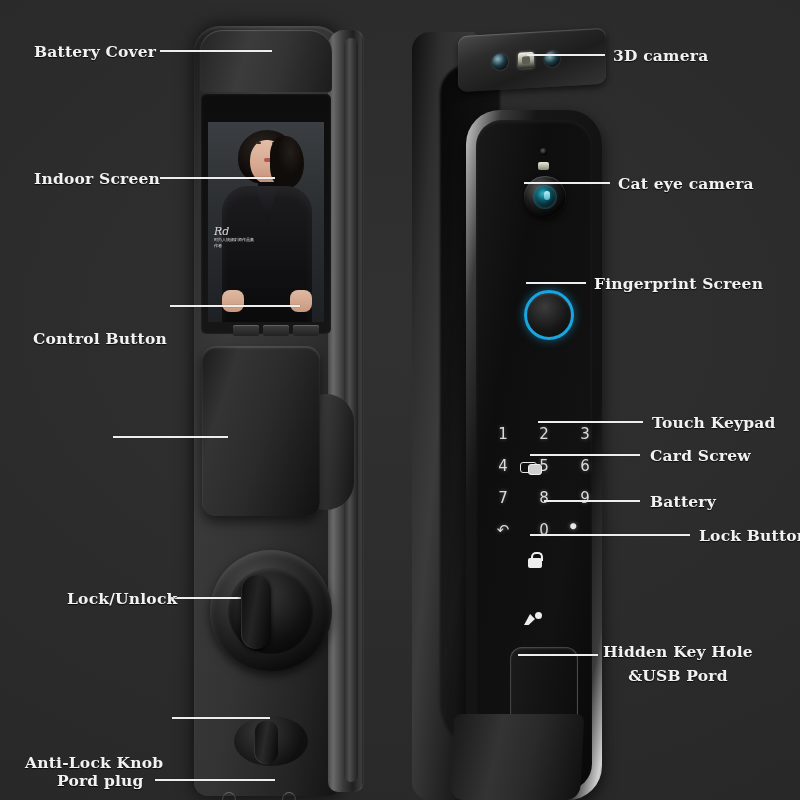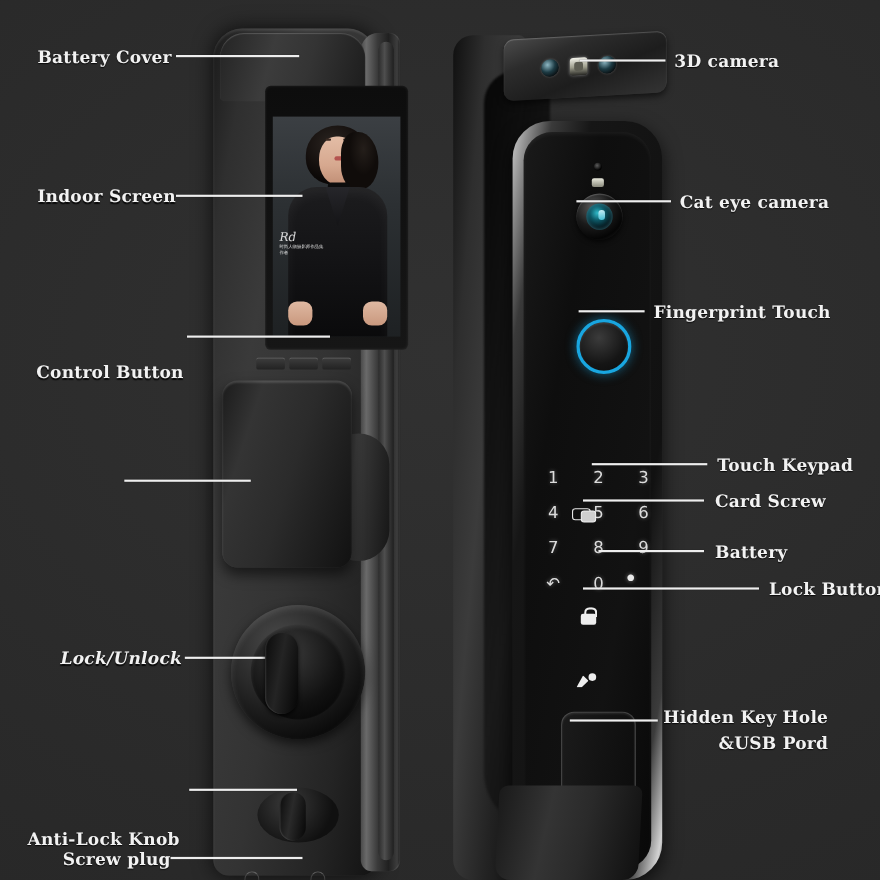--- a/index.html
+++ b/index.html
@@ -13,21 +13,21 @@
          background:
            radial-gradient(120% 90% at 50% 40%, #313131 0%, #2a2a2a 60%, #262626 100%);}
 
   
   .label{
     position:absolute;color:#f2f2f2;font-weight:bold;
     font-family:"DejaVu Serif", serif;
     font-size:15.5px;letter-spacing:.2px;white-space:nowrap;
     text-shadow:0 1px 1px rgba(0,0,0,.8);line-height:1.55;
   }
-  .label.right{text-align:right;}
+  .label.right{text-align:center;}
   .label.left{text-align:right;}
   .leader{position:absolute;height:2px;background:#eeeeee;box-shadow:0 0 1px rgba(0,0,0,.6);}
 
   
   .indoor{position:absolute;left:178px;top:26px;width:192px;height:774px;}
   .indoor .body{
     position:absolute;left:16px;top:0;width:148px;height:770px;
     border-radius:26px 26px 14px 14px;
     background:linear-gradient(100deg,#1b1b1b 0%,#2f2f2f 12%,#3a3a3a 30%,#333 55%,#242424 80%,#121212 100%);
     box-shadow:inset 0 2px 2px rgba(255,255,255,.10), 0 0 18px rgba(0,0,0,.7);
@@ -42,24 +42,23 @@
     position:absolute;left:166px;top:12px;width:14px;height:744px;border-radius:8px;
     background:linear-gradient(90deg,#2a2a2a,#555 40%,#1d1d1d 100%);
     opacity:.85;
   }
   .indoor .batt{
     position:absolute;left:22px;top:4px;width:132px;height:62px;border-radius:22px 22px 4px 4px;
     background:linear-gradient(105deg,#242424,#3c3c3c 35%,#343434 60%,#1c1c1c 100%);
     box-shadow:inset 0 1px 1px rgba(255,255,255,.18);
   }
   .screen-frame{
-    position:absolute;left:23px;top:52px;width:130px;height:240px;border-radius:5px;
+    position:absolute;left:23px;top:68px;width:130px;height:240px;border-radius:5px;
     background:linear-gradient(#0d0d0d,#161616);
     box-shadow:inset 0 0 3px rgba(255,255,255,.10);
-    margin-left:40px;
   }
   .screen{
     position:absolute;left:7px;top:28px;width:116px;height:200px;overflow:hidden;
     background:linear-gradient(#3b3f43,#2c3033 40%,#1e2123);
   }
   .screen .hair{position:absolute;left:30px;top:8px;width:58px;height:54px;border-radius:50% 50% 44% 44%;
     background:radial-gradient(60% 60% at 40% 32%,#2b2521,#15100e 70%,#0b0807);}
   .screen .face{position:absolute;left:42px;top:18px;width:34px;height:44px;border-radius:48% 48% 52% 52%;
     background:linear-gradient(#e3bda6,#d6a88f 60%,#c08e75);}
   .screen .eye{position:absolute;width:5px;height:2px;border-radius:2px;background:#3a2a22;top:20px;}
@@ -335,29 +334,29 @@
   <div class="leader" style="left:526px;top:282px;width:60px;"></div>
   <div class="leader" style="left:538px;top:421px;width:105px;"></div>
   <div class="leader" style="left:530px;top:454px;width:110px;"></div>
   <div class="leader" style="left:544px;top:500px;width:96px;"></div>
   <div class="leader" style="left:530px;top:534px;width:160px;"></div>
   <div class="leader" style="left:518px;top:654px;width:80px;"></div>
 
   <div class="label left" style="left:34px;top:167px;">Indoor Screen</div>
   <div class="label left" style="left:34px;top:40px;">Battery Cover</div>
   <div class="label left" style="left:33px;top:295px;margin-top:32px;">Control Button</div>
-  <div class="label left" style="left:55px;top:587px;font-style:italic;">
+  <div class="label left" style="left:67px;top:587px;">
     <span>Lock/Unlock</span><br>
   </div>
   <div class="label left" style="left:25px;top:707px;margin-top:44px;">Anti-Lock Knob</div>
-  <div class="label left" style="left:57px;top:769px;">Screw plug</div>
+  <div class="label left" style="left:57px;top:769px;">Pord plug</div>
 
   <div class="label right" style="left:613px;top:44px;">3D camera</div>
   <div class="label right" style="left:618px;top:172px;">Cat eye camera</div>
-  <div class="label right" style="left:594px;top:272px;">Fingerprint Touch</div>
+  <div class="label right" style="left:594px;top:272px;">Fingerprint Screen</div>
   <div class="label right" style="left:652px;top:411px;">Touch Keypad</div>
   <div class="label right" style="left:650px;top:444px;">Card Screw</div>
   <div class="label right" style="left:650px;top:490px;">Battery</div>
   <div class="label right" style="left:699px;top:524px;">Lock Button</div>
   <div class="label right" style="left:603px;top:640px;">
     <span>Hidden Key Hole</span><br>
     <span>&amp;USB Pord</span>
   </div>
 
 </div>

